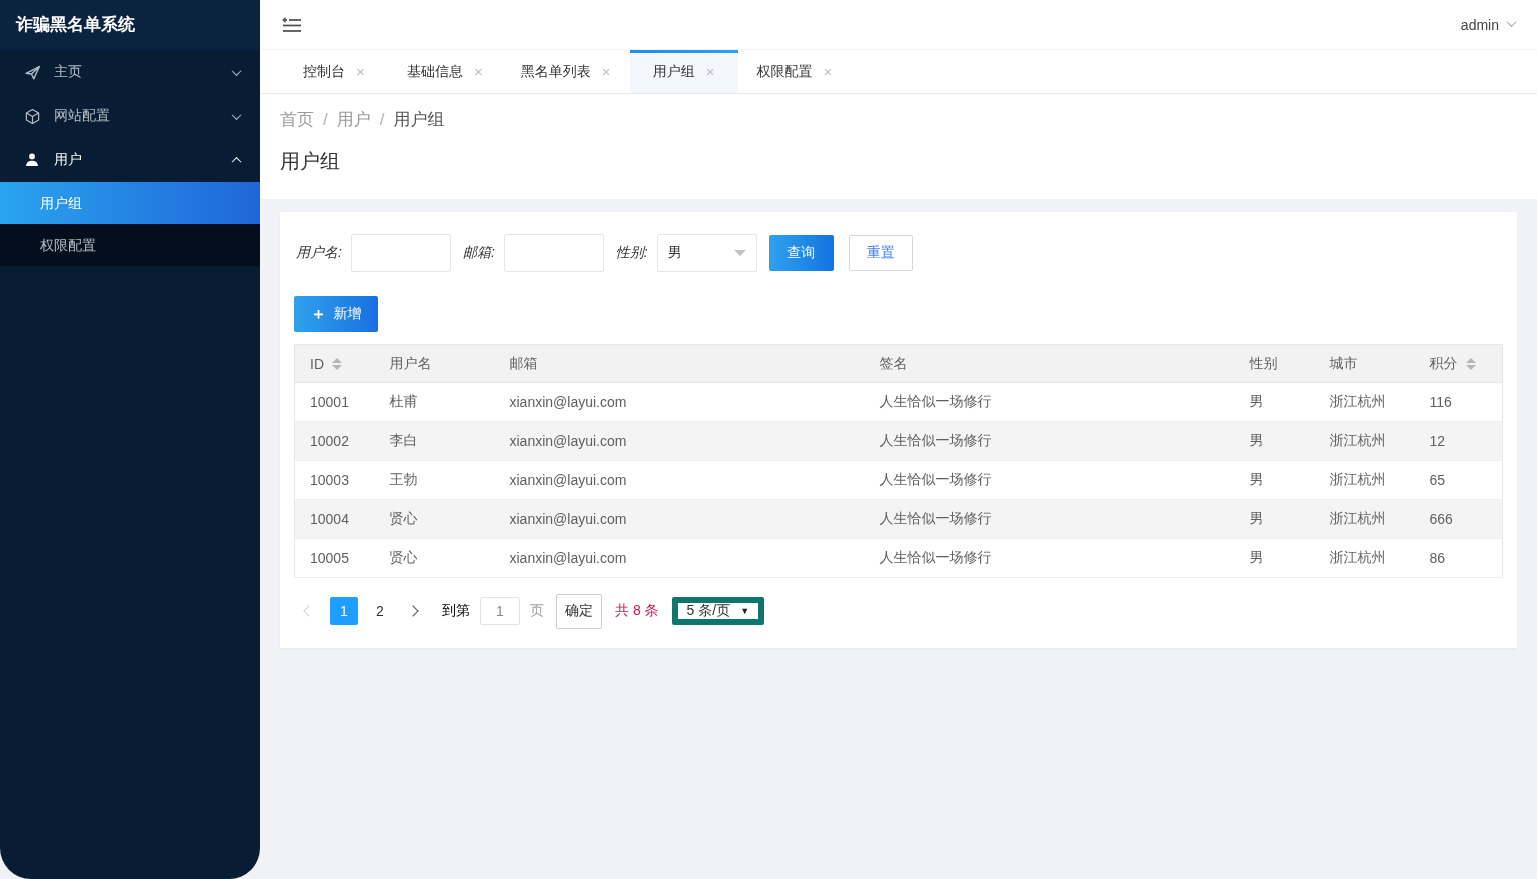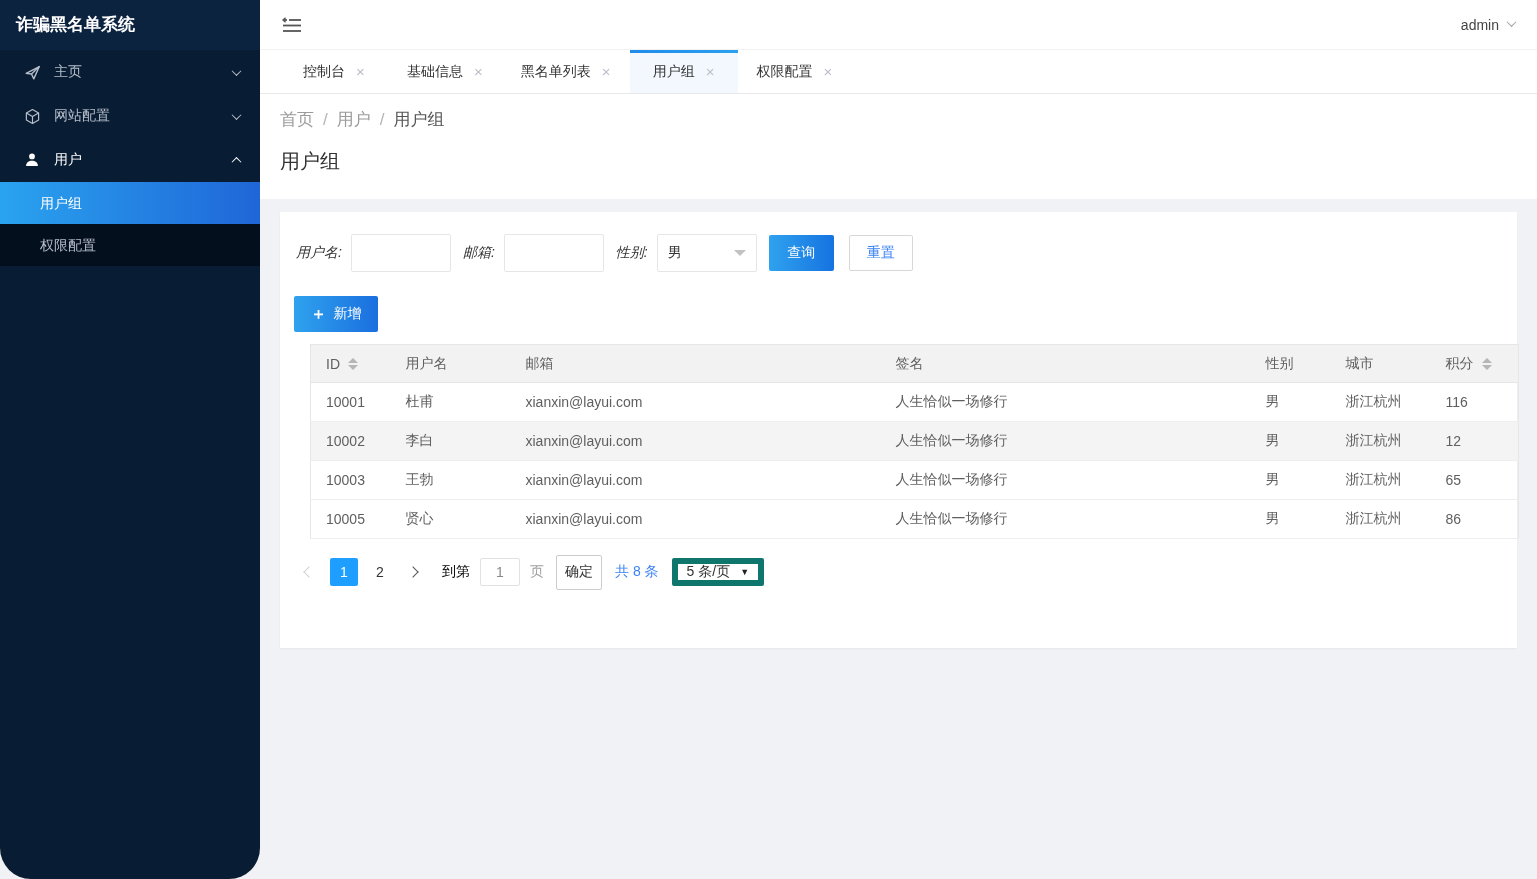--- a/index.html
+++ b/index.html
@@ -52,21 +52,21 @@
   .text-input { width:100px; height:38px; border:1px solid #e6e6e6; border-radius:2px; padding:0 10px; font:inherit; color:#666; outline:none; margin-right:12px; }
   .select-box { width:100px; height:38px; border:1px solid #e6e6e6; border-radius:2px; display:flex; align-items:center; justify-content:space-between; padding:0 10px; color:#333; cursor:pointer; margin-right:12px; background:#fff; }
   .sel-arrow { width:0; height:0; border-left:6px solid transparent; border-right:6px solid transparent; border-top:6px solid #c2c2c2; }
   .btn { height:36px; border:none; border-radius:2px; font:inherit; cursor:pointer; }
   .btn-primary { background:linear-gradient(90deg,#2fa2ee,#1673e1); color:#fff; width:65px; }
   .btn-plain { background:#fff; border:1px solid #d7d7d7; color:#3b82f6; width:64px; margin-left:15px; }
   .btn-add { background:linear-gradient(90deg,#2fa2ee,#1a6fdf); color:#fff; width:84px; height:36px; margin-top:22px; display:inline-flex; align-items:center; justify-content:center; gap:7px; }
   .btn-add .plus { font-size:16px; font-weight:bold; line-height:1; }
 
   
-  table.grid { width:100%; border-collapse:collapse; border:1px solid #e6e6e6; margin-top:12px; color:#5f5f5f;margin-left:16px; }
+  table.grid { width:100%; border-collapse:collapse; border:1px solid #e6e6e6; margin-top:12px; color:#5f5f5f; }
   table.grid th { background:#f2f2f2; font-weight:normal; text-align:left; height:38px; padding:0 15px; border-bottom:1px solid #e6e6e6; }
   table.grid td { height:39px; padding:0 15px; border-bottom:1px solid #eee; }
   table.grid tr.stripe td { background:#f4f4f4; }
   .th-flex { display:flex; align-items:center; gap:8px; }
   .caret { display:inline-flex; flex-direction:column; gap:2px; }
   .caret i { width:0; height:0; border-left:5px solid transparent; border-right:5px solid transparent; }
   .caret .up { border-bottom:5px solid #b6b6b6; }
   .caret .dn { border-top:5px solid #b6b6b6; }
 
   
@@ -76,21 +76,21 @@
   .pg-arrow.prev { color:#d2d2d2; }
   .pg-arrow.prev .chev { transform:rotate(135deg); }
   .pg-arrow.next { color:#555; margin-left:6px; }
   .pg-arrow.next .chev { transform:rotate(-45deg); }
   .pg-num { min-width:28px; height:28px; display:flex; align-items:center; justify-content:center; margin-left:8px; border-radius:2px; cursor:pointer; color:#333; }
   .pg-num.active { background:#1E9FFF; color:#fff; }
   .pg-goto { color:#000000; margin-left:16px; }
   .pg-input { width:40px; height:28px; border:1px solid #e2e2e2; border-radius:2px; text-align:center; font:inherit; color:#888; outline:none; margin:0 10px; }
   .pg-unit { color:#a0a0a0; margin-right:12px; }
   .pg-confirm { height:35px; width:46px; background:#fff; border:1px solid #ccc; border-radius:2px; color:#333; font:inherit; cursor:pointer; }
-  .pg-total { margin:12px 13px; color:#3b82f6; }
+  .pg-total { margin:12px 13px; color:#be185d; }
   .pg-size { height:28px; border:6px solid #0f766e; border-radius:2px; background:#fff; display:flex; align-items:center; gap:10px; padding:0 9px; color:#333; cursor:pointer; }
   .pg-size .tri { font-size:9px; color:#222; }
 </style>
 </head>
 <body>
 
 <div class="app">
 
   <aside class="sidebar">
     <div class="sidebar-header">诈骗黑名单系统</div>
@@ -272,20 +272,29 @@
             </tr>
             <tr>
               <td>10003</td>
               <td>王勃</td>
               <td>xianxin@layui.com</td>
               <td>人生恰似一场修行</td>
               <td>男</td>
               <td>浙江杭州</td>
               <td>65</td>
             </tr>
+            <tr class="stripe">
+              <td>10004</td>
+              <td>贤心</td>
+              <td>xianxin@layui.com</td>
+              <td>人生恰似一场修行</td>
+              <td>男</td>
+              <td>浙江杭州</td>
+              <td>666</td>
+            </tr>
             <tr>
               <td>10005</td>
               <td>贤心</td>
               <td>xianxin@layui.com</td>
               <td>人生恰似一场修行</td>
               <td>男</td>
               <td>浙江杭州</td>
               <td>86</td>
             </tr>
           </tbody>

